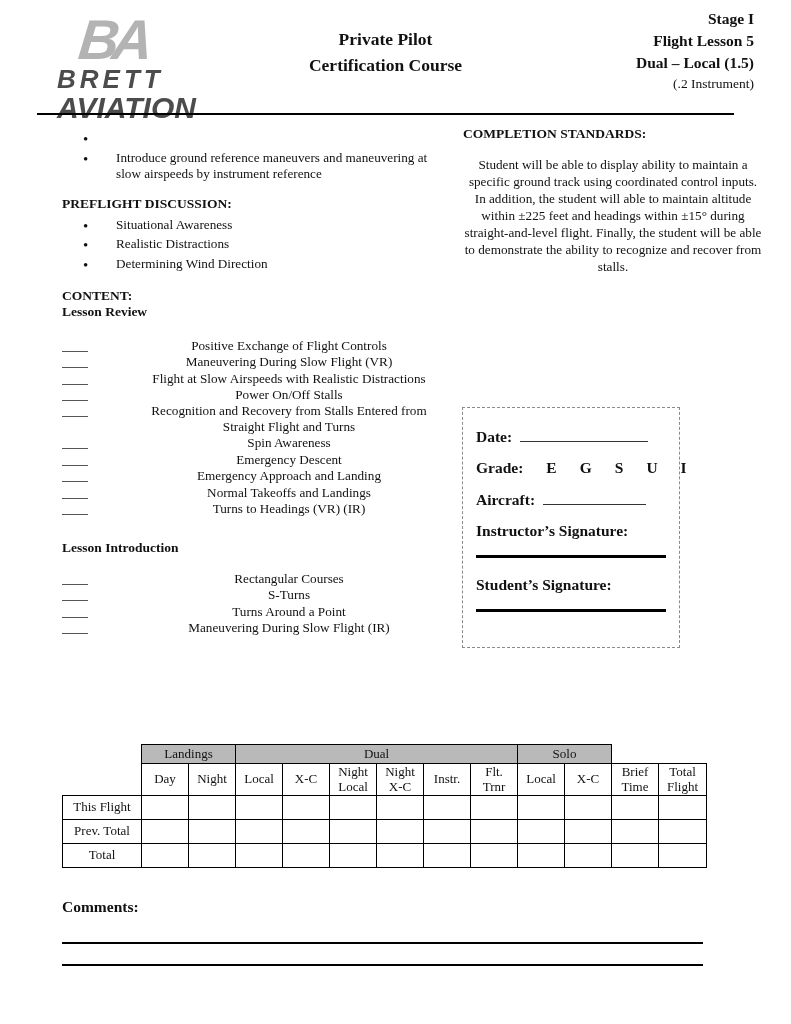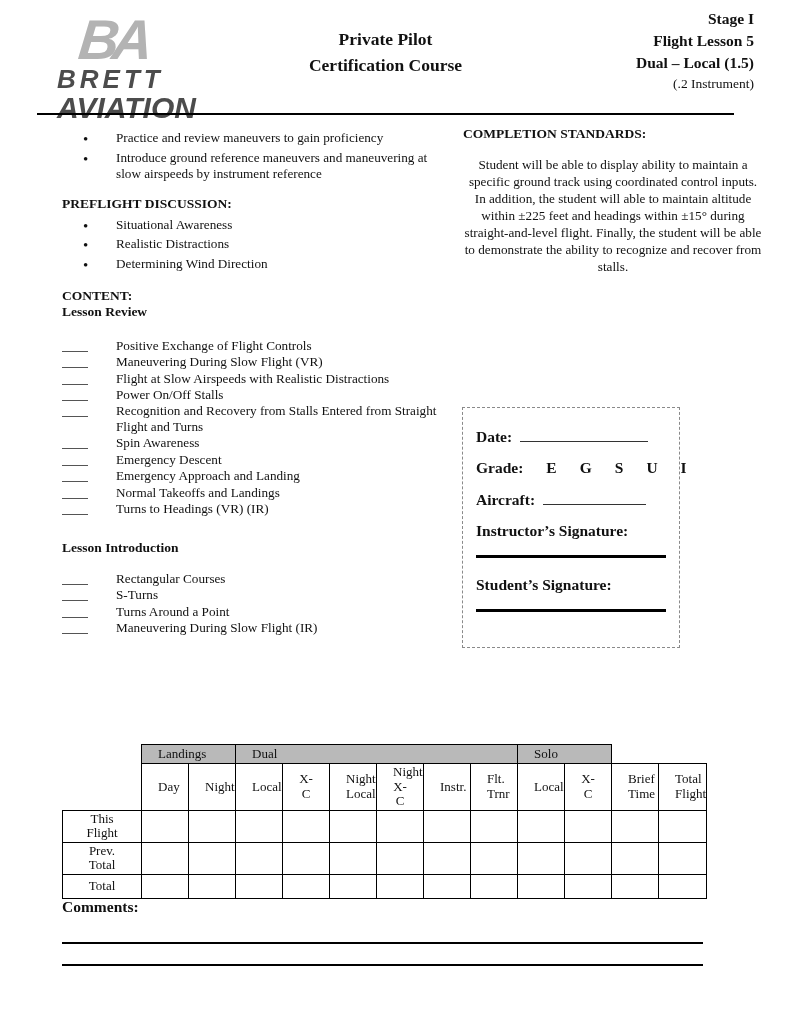--- a/index.html
+++ b/index.html
@@ -42,21 +42,21 @@
   .bullet-row { display: flex; line-height: 1.24; margin-bottom: 1px; }
   .bullet-dot { flex: none; width: 54px; padding-left: 21px; }
   .bullet-dot::before { content: "\2022"; font-size: 15px; }
   .bullet-text { flex: 1; }
 
   .mt-block { margin-top: 14px; }
 
   .checklist { margin-top: 17px; }
   .check-row { display: flex; line-height: 1.17; margin-bottom: 1px; }
   .check-blank { flex: none; width: 26px; height: 14px; border-bottom: 1.4px solid #555; }
-  .check-text { margin-left: 28px; width: 326px; }
+  .check-text { margin-left: 44px; width: 326px; text-align: center; }
 
   .intro-heading { margin-top: 24px; }
   .intro-list { margin-top: 14px; }
 
   .standards-text { margin-top: 15px; line-height: 1.28; text-align: center; }
 
   
   .sig-box { position: absolute; left: 462px; top: 407px; width: 218px; height: 241px;
              border: 1px dashed #8a8a8a; padding: 19px 13px 0 13px;
              font-size: 15.5px; font-weight: bold; }
@@ -66,22 +66,22 @@
   .date-blank { width: 128px; }
   .aircraft-blank { width: 103px; }
   .grade-letter { display: inline-block; margin-left: 23px; }
   .sig-line { border-top: 3px solid #000; margin-top: 15px; margin-bottom: 13px; }
   .student-row { margin-top: 18px; }
 
   
   .table-area { position: absolute; left: 62px; top: 744px; }
   table { border-collapse: collapse; table-layout: fixed; width: 645px;
           font-size: 13px; }
-  th, td { border: 1px solid #000; font-weight: normal;
-           padding: 1px 16px; line-height: 1.12; }
+  th, td { border: 1px solid #000; text-align: center; font-weight: normal;
+           padding: 1px 8px; line-height: 1.12; }
   .grp-row td { height: 19px; background: #b9b9b9; }
   .cols-row th { height: 30px; vertical-align: middle; }
   .data-row th, .data-row td { height: 24px; }
   td.nb, th.nb { border: none; background: none; }
 
   
   .comments { position: absolute; left: 62px; top: 898px; width: 641px; }
   .comments-label { font-size: 15.5px; font-weight: bold; }
   .c-line-1 { border-top: 2.5px solid #000; margin-top: 26px; }
   .c-line-2 { border-top: 2.5px solid #000; margin-top: 20px; }
@@ -110,21 +110,20 @@
   </div>
 
   <div class="header-rule"></div>
 
   <div class="col-left">
 
     <div class="bullet-list">
 
         <div class="bullet-row">
           <span class="bullet-dot"></span>
-          <span class="bullet-text">Practice and review maneuvers to gain proficiency</span>
         </div>
 
         <div class="bullet-row">
           <span class="bullet-dot"></span>
           <span class="bullet-text">Introduce ground reference maneuvers and maneuvering at slow airspeeds by instrument reference</span>
         </div>
       </div>
 
     <div class="sec-heading mt-block">PREFLIGHT DISCUSSION:</div>
     <div class="bullet-list">

